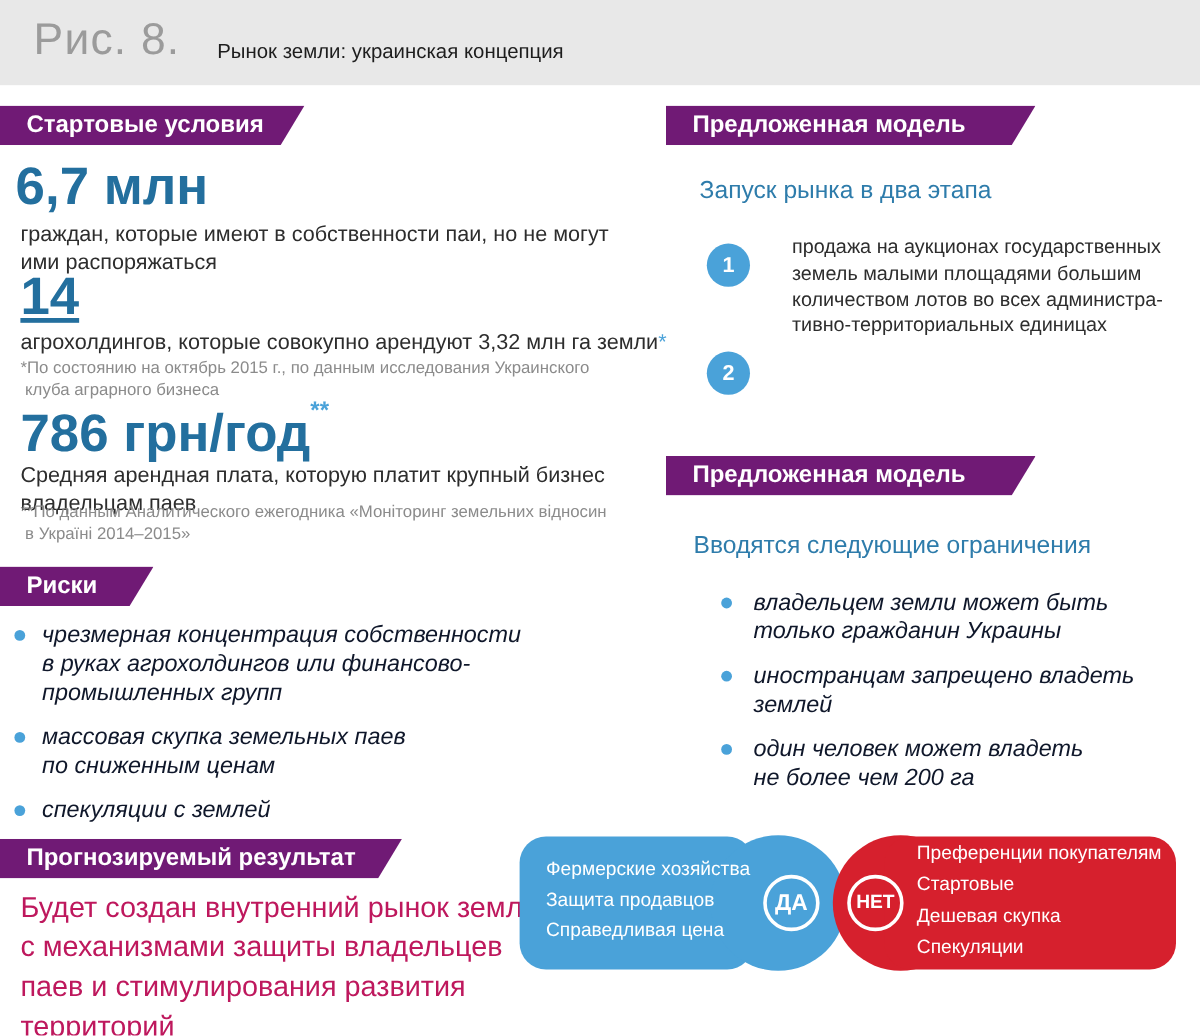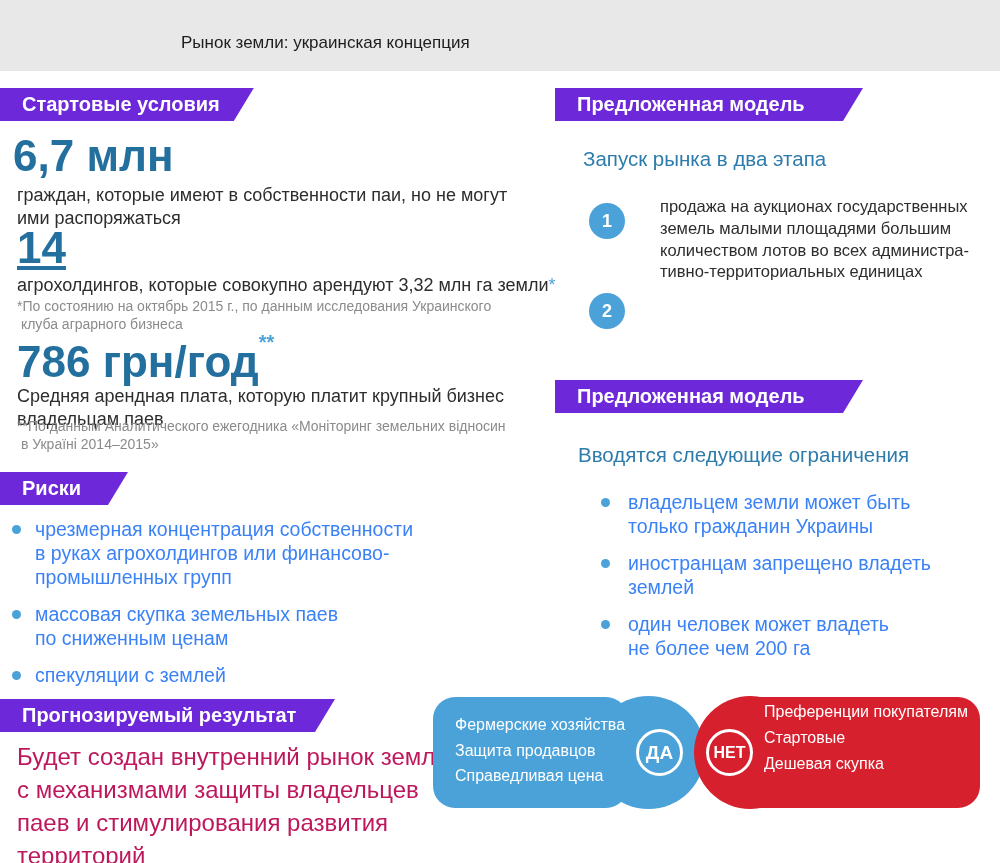--- a/index.html
+++ b/index.html
@@ -10,21 +10,21 @@
   }
   .abs{position:absolute;}
 
   
   .header{left:0;top:0;width:1000px;height:71px;background:#e8e8e8;}
   .fig-label{left:28px;top:12px;font-size:37px;color:#9b9b9b;letter-spacing:1px;}
   .fig-title{left:181px;top:33px;font-size:17px;color:#1d1d1d;}
 
   
   .banner{
-    height:33px;line-height:33px;background:#6d28d9;color:#fff;
+    height:33px;line-height:33px;background:#701a75;color:#fff;
     font-size:20px;font-weight:bold;
     padding:0 34px 0 22px;box-sizing:border-box;
     clip-path:polygon(0 0,100% 0,calc(100% - 20px) 100%,0 100%);
     white-space:nowrap;
   }
   .banner.b-start{left:0;top:88px;min-width:242px;}
   .banner.b-risks{left:0;top:472px;min-width:128px;}
   .banner.b-result{left:0;top:699px;min-width:335px;}
   .banner.b-model1{left:555px;top:88px;min-width:308px;}
   .banner.b-model2{left:555px;top:380px;min-width:308px;}
@@ -34,21 +34,21 @@
   .stat-desc{color:#2d2d2d;font-size:18px;line-height:1.3;white-space:pre-line;}
   .stat-desc .mark{color:#4aa2d9;}
   .footnote{color:#8b8b8b;font-size:14px;line-height:1.3;white-space:pre-line;}
 
   .blue-heading{color:#2e7cab;font-size:20.5px;white-space:nowrap;}
   .blue-par{color:#be185d;font-size:24px;line-height:1.37;white-space:pre-line;}
 
   ul.dotlist{list-style:none;margin:0;padding:0;}
   ul.dotlist li{display:flex;margin:0 0 13px 0;}
   .dot{flex:none;width:9px;height:9px;border-radius:50%;background:#4aa2d9;margin-top:7px;}
-  ul.dotlist .li-text{color:#3b82f6;font-size:19.5px;line-height:1.23;white-space:pre-line;}
+  ul.dotlist .li-text{color:#0f172a;font-size:19.5px;line-height:1.23;white-space:pre-line;font-style:italic;}
   .risks-list{left:12px;top:518px;}
   .risks-list .dot{margin-right:14px;}
   .restr-list{left:601px;top:491px;}
   .restr-list .dot{margin-right:18px;}
   .restr-list li{margin-bottom:14px;}
 
   .stage{display:flex;width:400px;}
   .stage.s1{left:589px;top:196px;}
   .stage.s2{left:589px;top:286px;}
   .stage-badge{
@@ -71,20 +71,21 @@
     width:47px;height:47px;border:3.5px solid #fff;border-radius:50%;box-sizing:border-box;
     display:flex;align-items:center;justify-content:center;color:#fff;font-weight:bold;
   }
   .da-badge{left:636px;top:729px;font-size:19px;}
   .net-badge{left:706px;top:729px;font-size:16px;}
 </style>
 </head>
 <body>
 
 <div class="abs header">
+  <div class="abs fig-label">Рис. 8.</div>
   <div class="abs fig-title">Рынок земли: украинская концепция</div>
 </div>
 
 <div class="abs banner b-start">Стартовые условия</div>
 
 <div class="abs bignum" style="left:13px;top:134px;">6,7 млн</div>
 <div class="abs stat-desc" style="left:17px;top:184px;">граждан, которые имеют в собственности паи, но не могут
 ими распоряжаться</div>
 
 <div class="abs bignum" style="left:17px;top:226px;text-decoration:underline;">14</div>
@@ -166,13 +167,14 @@
   <div>Фермерские хозяйства</div>
   <div>Защита продавцов</div>
   <div>Справедливая цена</div>
 </div>
 <div class="abs ring-badge da-badge">ДА</div>
 <div class="abs ring-badge net-badge">НЕТ</div>
 <div class="abs verdict-items no-items">
   <div>Преференции покупателям</div>
   <div>Стартовые</div>
   <div>Дешевая скупка</div>
+  <div>Спекуляции</div>
 </div>
 
 </body></html>

